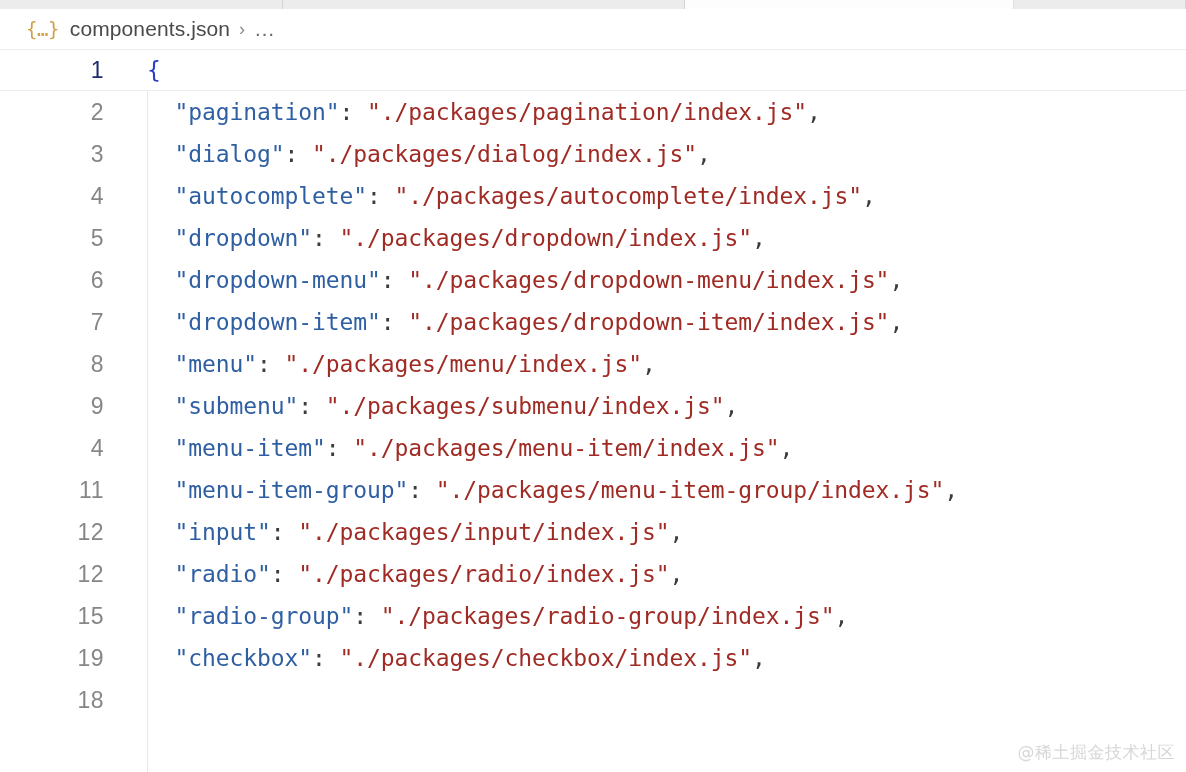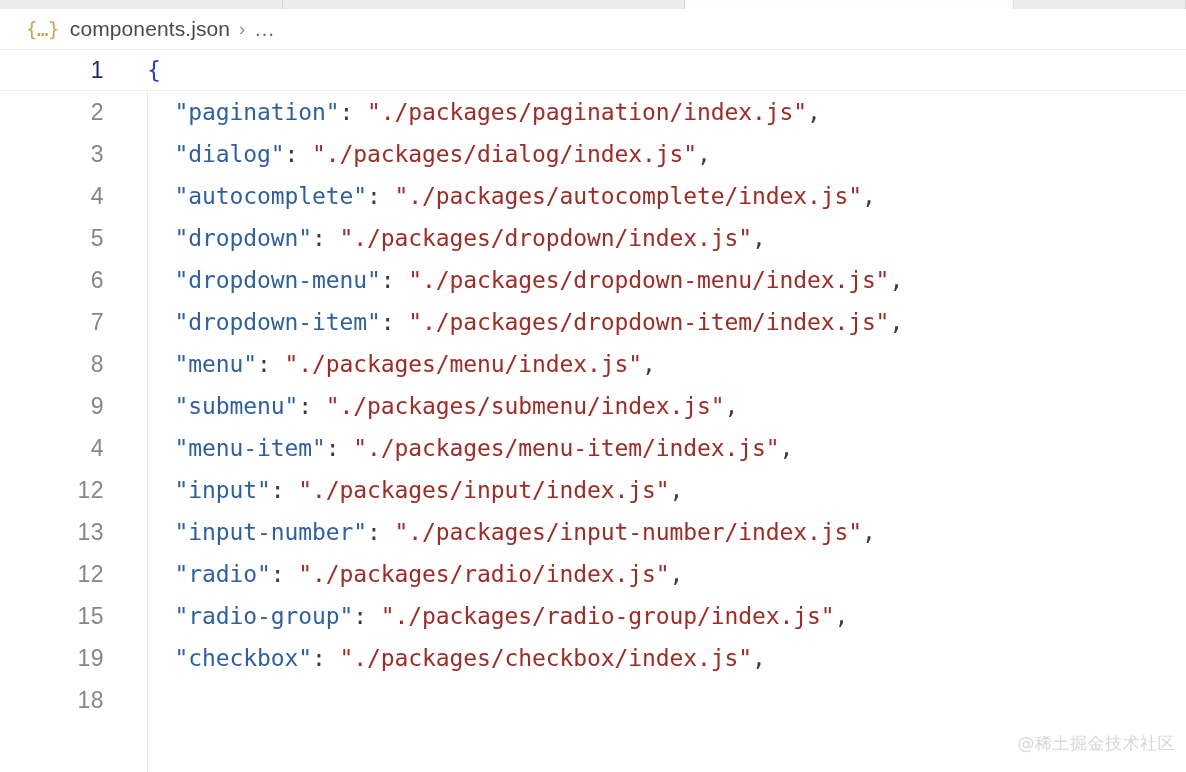--- a/index.html
+++ b/index.html
@@ -144,21 +144,21 @@
   }
   .k    { color: #2e5fa3; }   
   .s    { color: #a02b24; }   
   .p    { color: #3b3b3b; }   
   .br   { color: #2840c8; }   
 
   
   .watermark {
     position: absolute;
     right: 11px;
-    bottom: 17px;
+    bottom: 8px;
     font-family: "DejaVu Sans", sans-serif;
     font-size: 17px;
     color: #d7d7d7;
     letter-spacing: 0.5px;
     user-select: none;
     white-space: nowrap;
   }
 </style>
 </head>
 <body>
@@ -215,26 +215,26 @@
       </div>
       <div class="row">
         <div class="lineno">9</div>
         <div class="code"><span class="p">  </span><span class="k">"submenu"</span><span class="p">: </span><span class="s">"./packages/submenu/index.js"</span><span class="p">,</span></div>
       </div>
       <div class="row">
         <div class="lineno">4</div>
         <div class="code"><span class="p">  </span><span class="k">"menu-item"</span><span class="p">: </span><span class="s">"./packages/menu-item/index.js"</span><span class="p">,</span></div>
       </div>
       <div class="row">
+        <div class="lineno">11</div>
+        <div class="code"><span class="p">  </span><span class="k">"menu-item-group"</span><span class="p">: </span><span class="s">"./packages/menu-item-group/index.js"</span><span class="p">,</span></div>
+      </div>
+      <div class="row">
         <div class="lineno">12</div>
         <div class="code"><span class="p">  </span><span class="k">"input"</span><span class="p">: </span><span class="s">"./packages/input/index.js"</span><span class="p">,</span></div>
-      </div>
-      <div class="row">
-        <div class="lineno">13</div>
-        <div class="code"><span class="p">  </span><span class="k">"input-number"</span><span class="p">: </span><span class="s">"./packages/input-number/index.js"</span><span class="p">,</span></div>
       </div>
       <div class="row">
         <div class="lineno">12</div>
         <div class="code"><span class="p">  </span><span class="k">"radio"</span><span class="p">: </span><span class="s">"./packages/radio/index.js"</span><span class="p">,</span></div>
       </div>
       <div class="row">
         <div class="lineno">15</div>
         <div class="code"><span class="p">  </span><span class="k">"radio-group"</span><span class="p">: </span><span class="s">"./packages/radio-group/index.js"</span><span class="p">,</span></div>
       </div>
       <div class="row">

